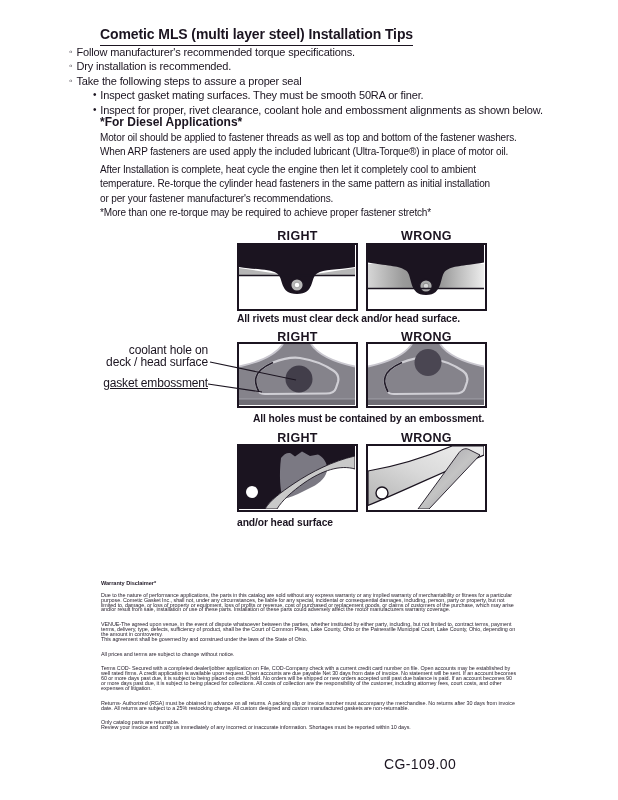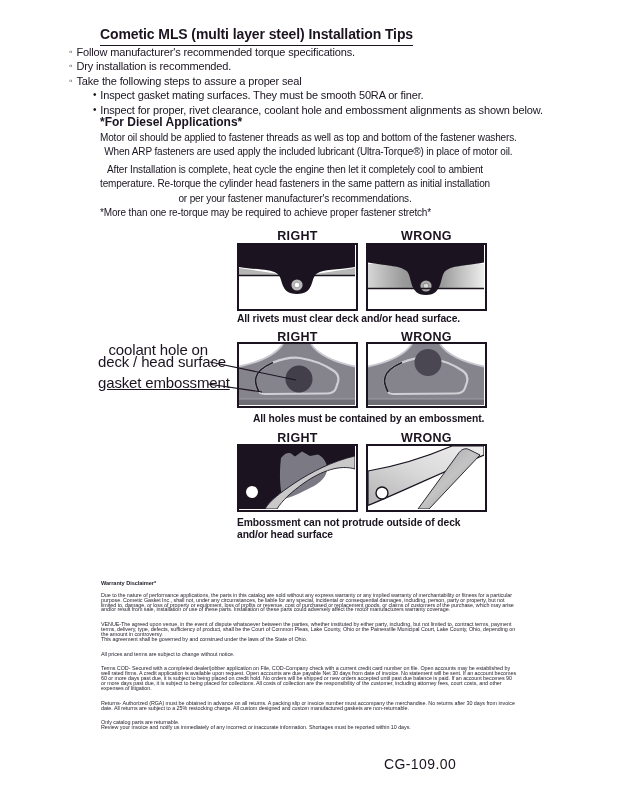--- a/index.html
+++ b/index.html
@@ -10,30 +10,30 @@
   .title{font-size:14px;font-weight:700;letter-spacing:-0.1px;
          border-bottom:1.6px solid #1b1420;padding-bottom:2.5px;white-space:nowrap;}
 
   .bullets{left:69px;top:45px;font-size:11px;letter-spacing:-0.15px;}
   .bl{display:flex;line-height:14.4px;white-space:nowrap;}
   .bl::before{content:"◦";margin-right:4px;font-size:10px;}
   .bl.sub{margin-left:24px;}
   .bl.sub::before{content:"•";}
 
   .diesel-h{font-size:12px;font-weight:700;white-space:nowrap;}
-  .para{font-size:10px;letter-spacing:-0.15px;text-align:center;}
+  .para{font-size:10px;letter-spacing:-0.15px;}
   .para .ln{line-height:14.4px;white-space:nowrap;}
 
   .dlabel{width:121px;text-align:center;font-size:12.5px;font-weight:700;letter-spacing:0.3px;white-space:nowrap;}
   .dbox{width:121px;box-sizing:border-box;border:2.5px solid #1b1420;background:#fff;}
   .dbox.r1,.dbox.r3{height:68px;}
   .dbox.r2{height:66px;}
   .dbox svg{display:block;}
   .caption{font-size:10.3px;font-weight:700;letter-spacing:-0.1px;white-space:nowrap;line-height:12px;}
-  .sidelabel{width:110px;text-align:right;font-size:15px;line-height:12.2px;letter-spacing:-0.15px;white-space:nowrap;}
+  .sidelabel{width:110px;text-align:right;font-size:12px;line-height:12.2px;letter-spacing:-0.15px;white-space:nowrap;}
   .leaders{left:0;top:0;pointer-events:none;z-index:5;}
 
   .fine{left:101px;top:571px;width:417px;font-size:5.4px;line-height:4.85px;letter-spacing:-0.05px;color:#241d2a;}
   .fine p{margin:10px 0 0 0;}
   .fine p.first{margin-top:7px;}
   .fine p.tight{margin-top:0;}
   .fp-h{margin:0;font-weight:700;font-size:5.6px;}
 
   .footer{font-size:14px;letter-spacing:0.4px;white-space:nowrap;}
 </style>
@@ -187,21 +187,20 @@
         </linearGradient>
       </defs>
       <rect width="116" height="63" fill="#ffffff"></rect>
       <path d="M0,25 C27,20.5 58,11 84,0 L116,0 L116,9 C82,22.5 40,43 0,59.5 Z" fill="url(#g-band)" stroke="#1b1420" stroke-width="1.2"></path>
       <path d="M50,63 L90,8 C93,3.5 97,1.5 101,3.5 L112,9 L61,63 Z" fill="url(#g-stripe)" stroke="#1b1420" stroke-width="0.9"></path>
       <circle cx="14" cy="47" r="6" fill="#ffffff" stroke="#1b1420" stroke-width="1.4"></circle>
     </svg>
   </div>
 
   <div class="abs" style="left:237px;top:517px;">
-    <div class="caption">Embossment can not protrude outside of deck</div>
     <div class="caption">and/or head surface</div>
   </div>
 
   <svg class="abs leaders" width="618" height="800" viewBox="0 0 618 800">
     <line x1="210" y1="362" x2="296" y2="380" stroke="#1b1420" stroke-width="1.1"></line>
     <line x1="208" y1="384" x2="262" y2="392" stroke="#1b1420" stroke-width="1.1"></line>
   </svg>
 
   <div class="abs fine">
     <p class="fp-h">Warranty Disclaimer*</p>

